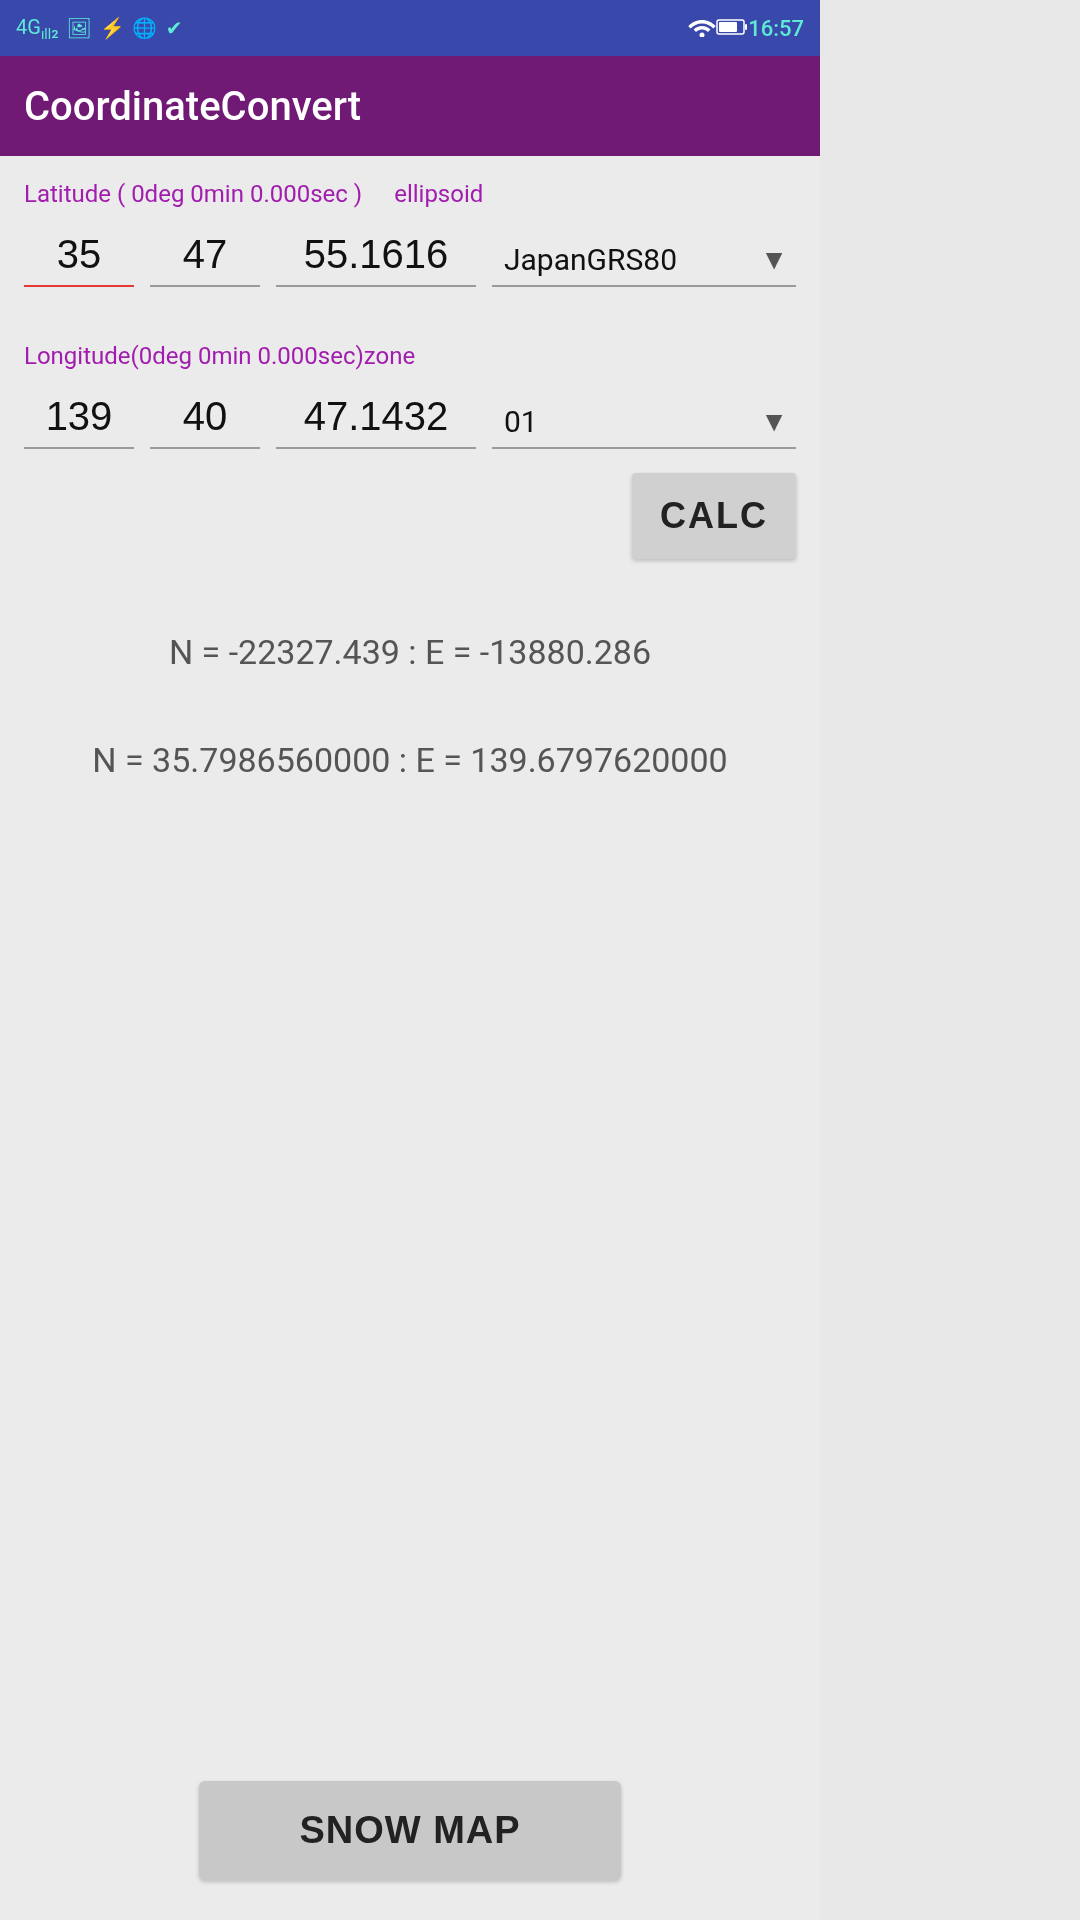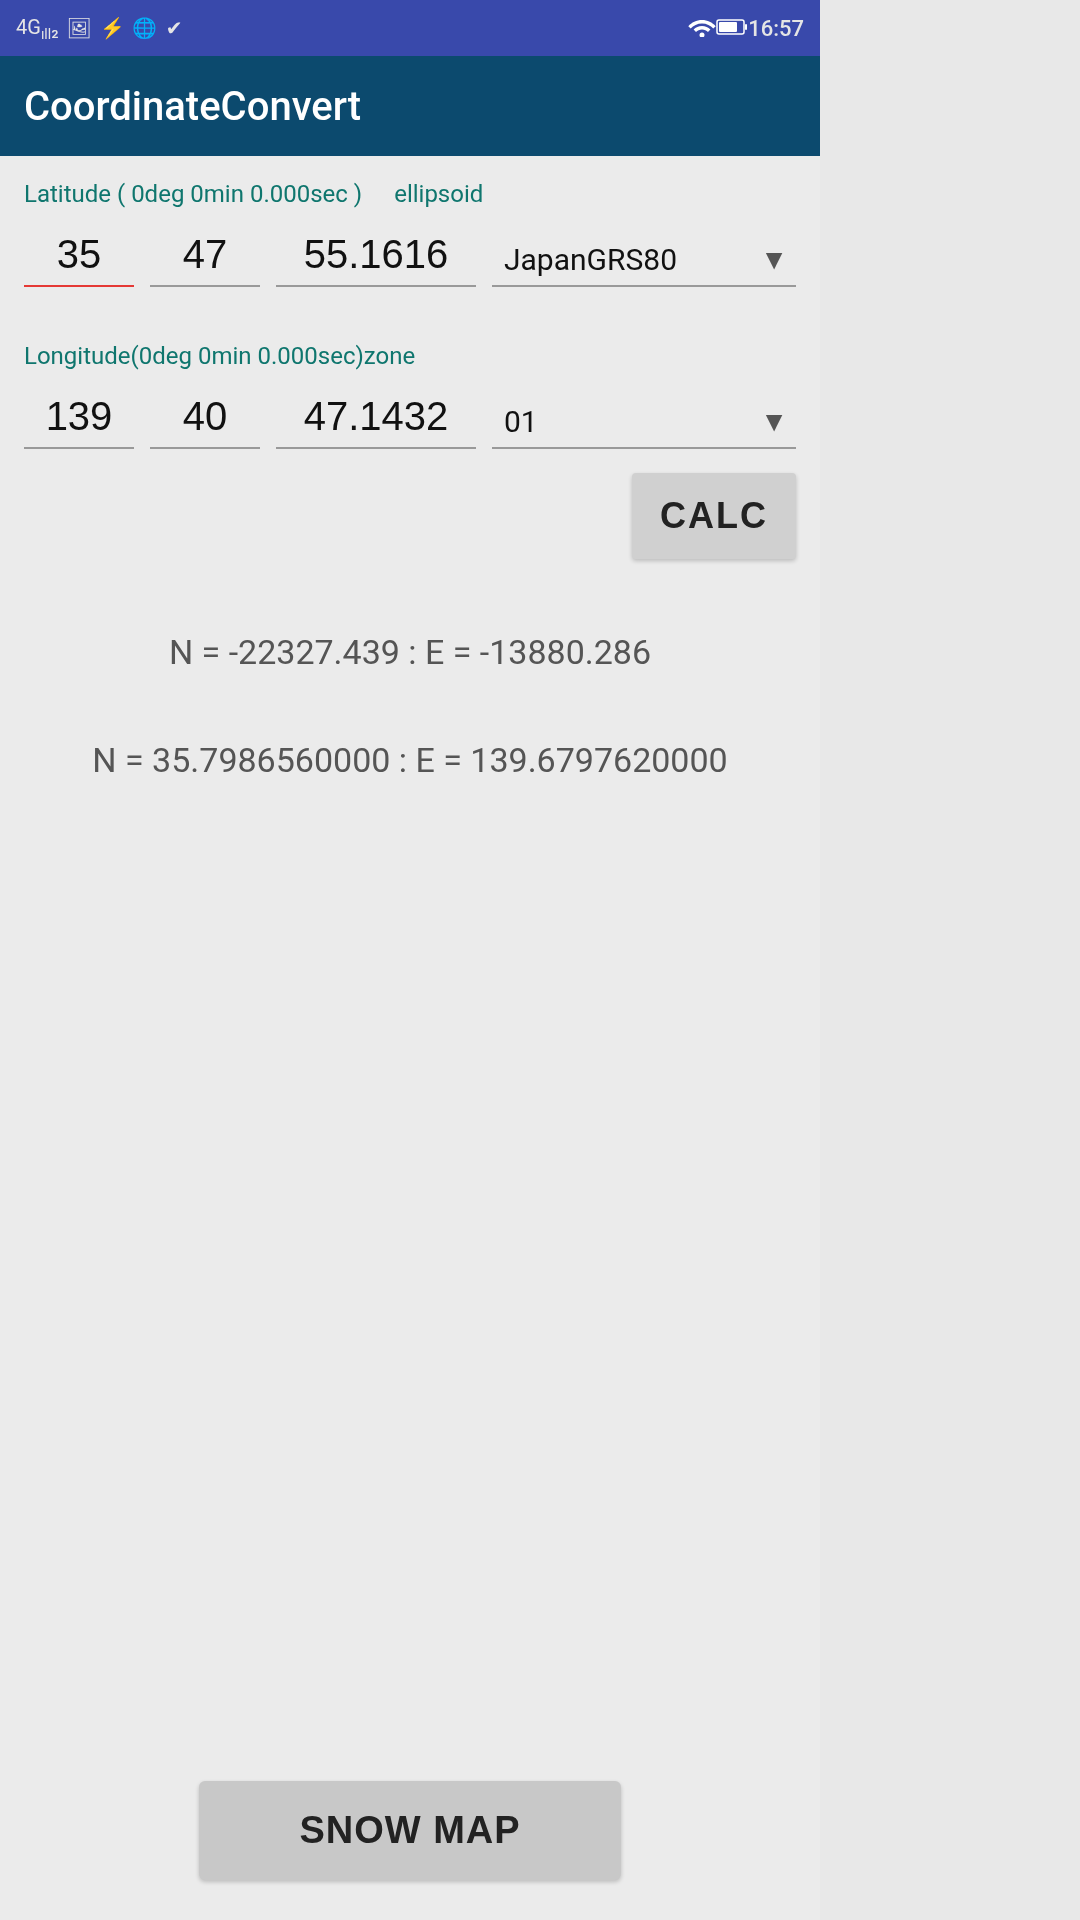--- a/index.html
+++ b/index.html
@@ -15,39 +15,39 @@
     }
 
     
     .status-bar {
       background: #3949ab;
       height: 56px;
       display: flex;
       align-items: center;
       justify-content: space-between;
       padding: 0 16px;
-      color: #e5e5e5;
+      color: #5eead4;
       font-size: 22px;
     }
     .status-left {
       display: flex;
       align-items: center;
       gap: 8px;
       font-size: 20px;
     }
     .status-right {
       display: flex;
       align-items: center;
       font-size: 22px;
       font-weight: 500;
     }
 
     
     .app-header {
-      background: #0c4a6e;
+      background: #701a75;
       height: 100px;
       display: flex;
       align-items: center;
       padding: 0 24px;
     }
     .app-title {
       color: white;
       font-size: 40px;
       font-weight: 500;
     }
@@ -57,21 +57,21 @@
       flex: 1;
       background: #ebebeb;
       padding: 24px 24px 40px 24px;
       display: flex;
       flex-direction: column;
     }
 
     
     .section-label {
       font-size: 24px;
-      color: #0f766e;
+      color: #a21caf;
       margin-bottom: 10px;
     }
 
     
     .input-row {
       display: flex;
       align-items: flex-end;
       gap: 16px;
       margin-bottom: 8px;
     }

